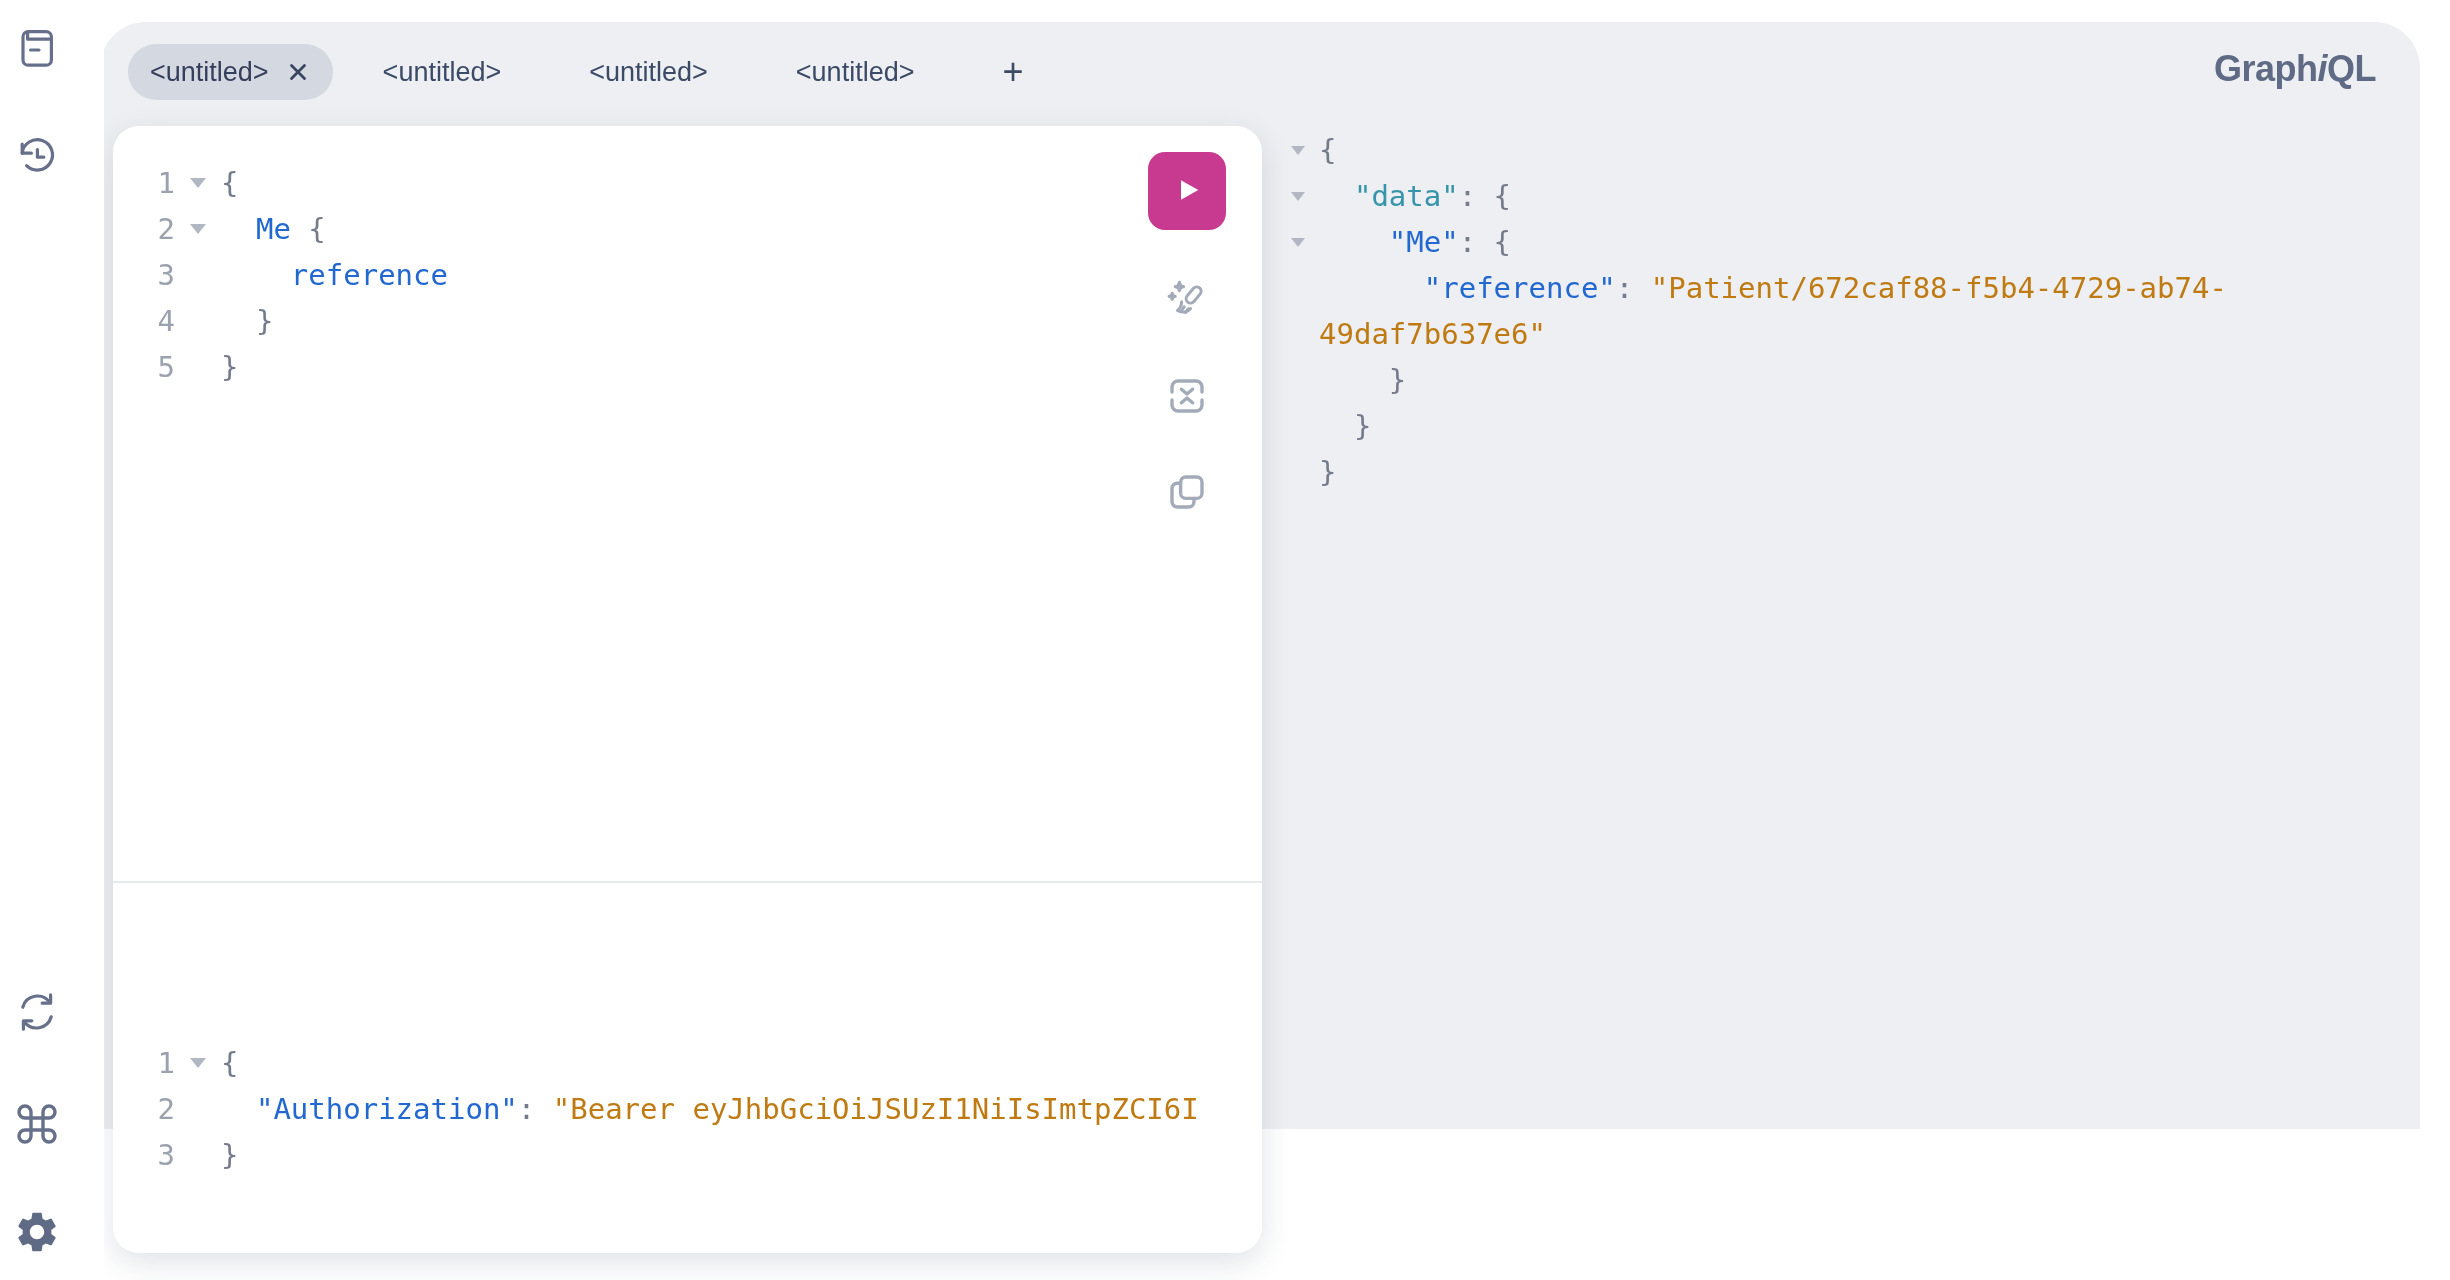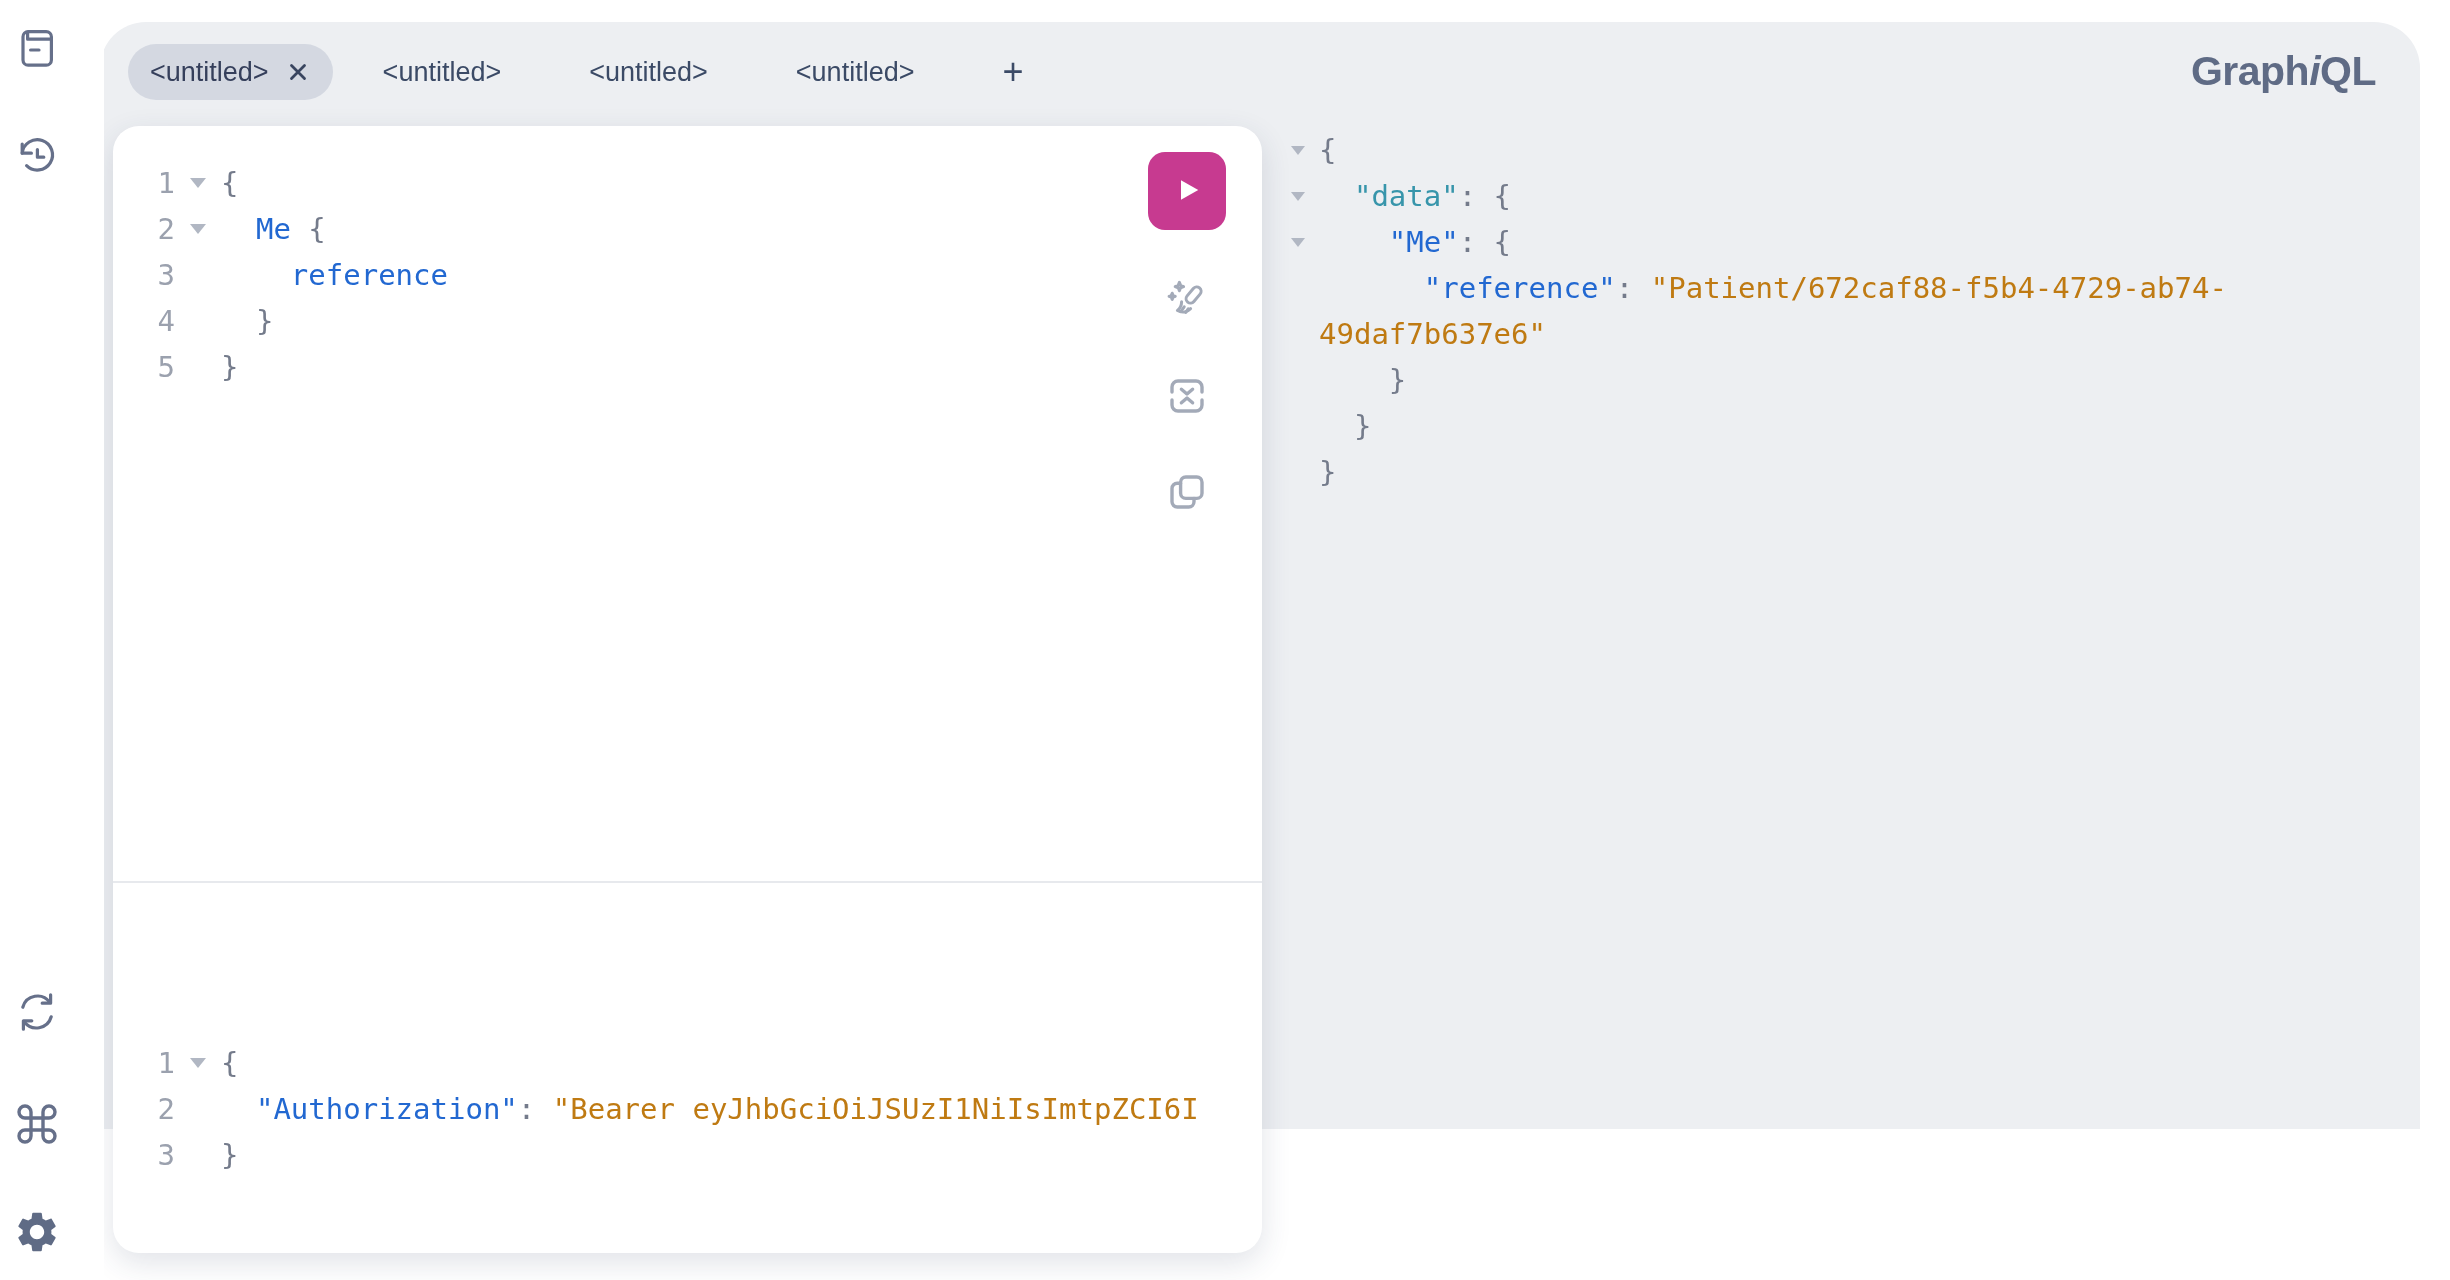--- a/index.html
+++ b/index.html
@@ -23,21 +23,21 @@
   .tabbar { position:absolute; top:0; left:0; right:0; height:100px; display:flex; align-items:center; padding-left:28px; }
   .tab { display:flex; align-items:center; font-size:27px; font-weight:500; color:#3b4a66;
          background:none; border:none; cursor:pointer; font-family:inherit; }
   .tab.inactive { padding:0 30px; margin-right:28px; }
   .tab.active { background:var(--active_tab_bg,#d4d8e1); border-radius:28px; height:56px; padding:0 22px;
                 gap:16px; color:#353f5b; margin-right:20px; }
   .tab-close { background:none; border:none; width:26px; height:26px; padding:0; color:#39455f; cursor:pointer; }
   .tab-close svg { width:100%; height:100%; display:block; }
   .add-tab { font-size:36px; font-weight:400; color:#3b4a66; background:none; border:none; cursor:pointer; margin-left:30px; font-family:inherit; }
 
-  .logo { position:absolute; top:26px; right:44px; font-size:41px; font-weight:700; color:#5f6b85; letter-spacing:-0.5px; }
+  .logo { position:absolute; top:26px; right:44px; font-size:36px; font-weight:700; color:#5f6b85; letter-spacing:-0.5px; }
   .logo em { font-style:italic; }
 
   
   .editor-panel { position:absolute; left:13px; top:104px; width:1149px; height:1127px; background:#fff;
                   border-radius:26px; box-shadow:0 10px 30px rgba(45,60,90,.14); }
 
   .code { font-family:"DejaVu Sans Mono", monospace; font-size:29px; line-height:46px; color:#747b8b; }
   .cm-line { display:flex; }
   .cm-ln   { width:62px; text-align:right; color:#9ba1ae; flex:none; }
   .cm-fold { width:46px; flex:none; display:flex; align-items:center; justify-content:center; cursor:pointer; }

